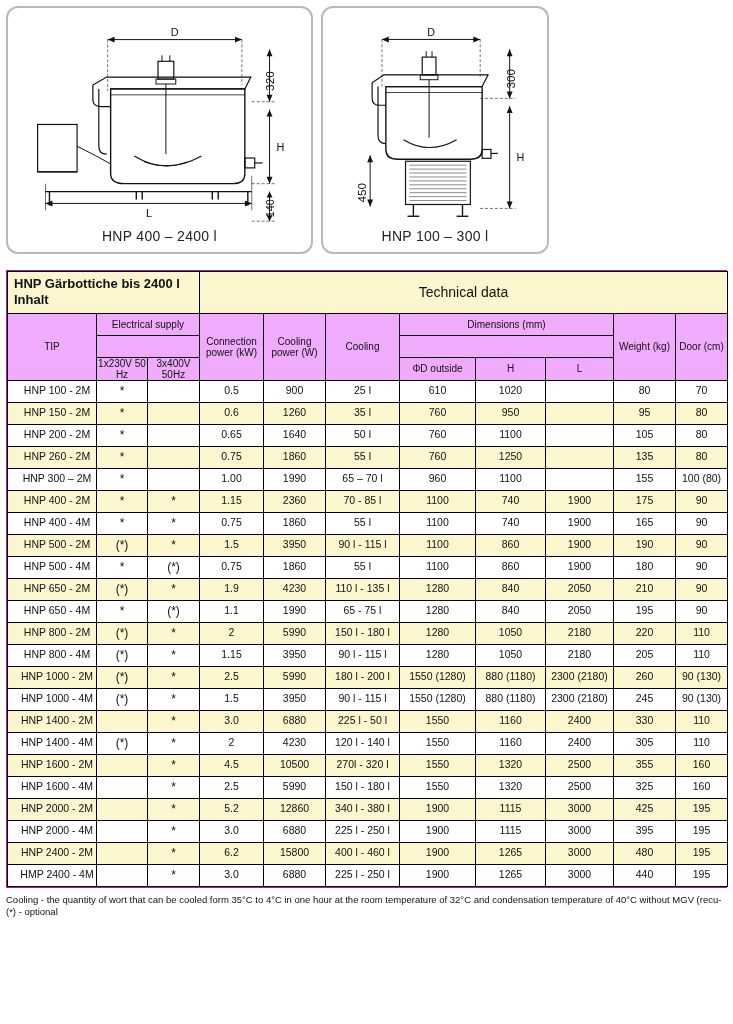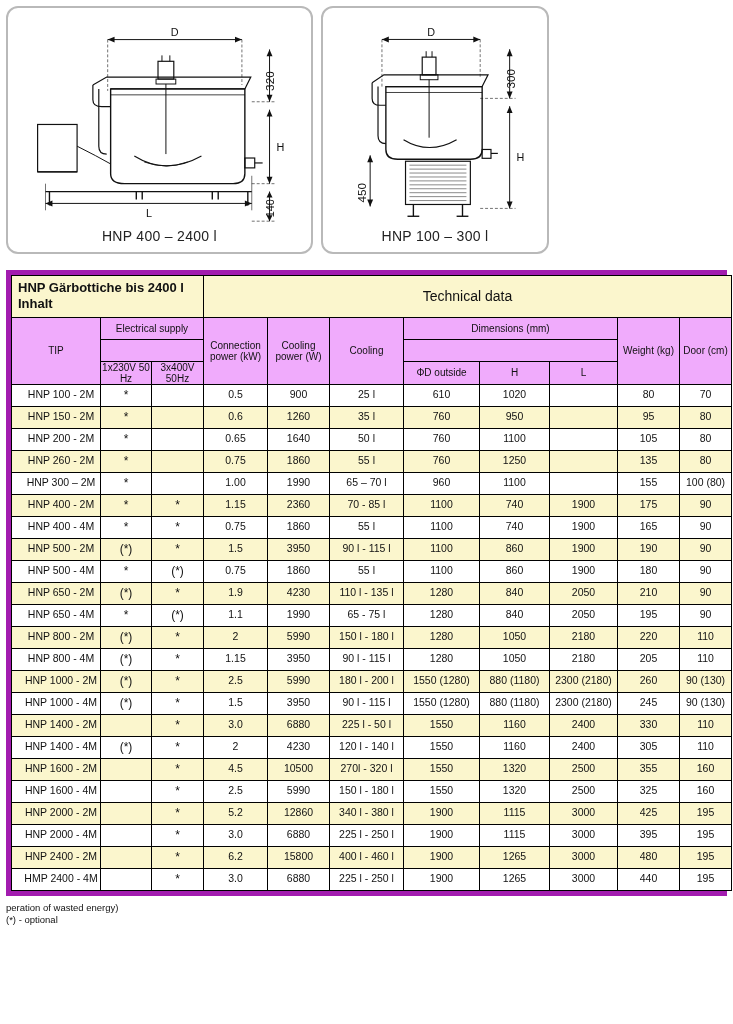--- a/index.html
+++ b/index.html
@@ -33,21 +33,21 @@
     text-align:center;
     font-size:14px;
     color:#222;
     letter-spacing:.3px;
   }
   .svgwrap{position:absolute;inset:0;}
 
   
   .table-wrap{
     margin:16px 6px 0 6px;
-    border:5px solid #a21caf;
+    border:1px solid #a21caf;
     box-sizing:border-box;
   }
   table{
     border-collapse:collapse;
     width:100%;
     table-layout:fixed;
   }
   th,td{
     border:1px solid #000;
     text-align:center;
@@ -585,15 +585,15 @@
           <td>1265</td>
           <td>3000</td>
           <td>440</td>
           <td>195</td>
         </tr>
       </tbody>
 </table>
 </div>
 
 <div class="footnotes">
-  <div>peration of wasted energy)</div>
+  <div>Cooling - the quantity of wort that can be cooled form 35°C to 4°C in one hour at the room temperature of 32°C and condensation temperature of 40°C without MGV (recu-</div>
   <div>(*) - optional</div>
 </div>
 
 </body></html>

